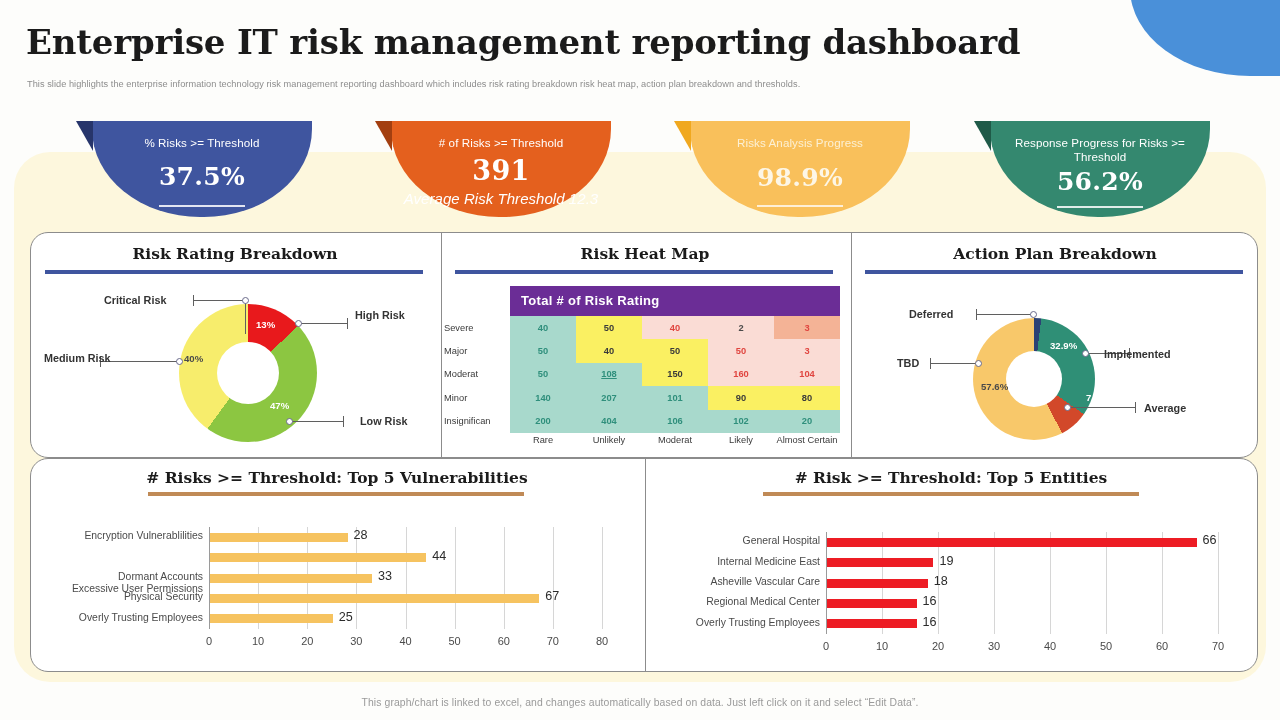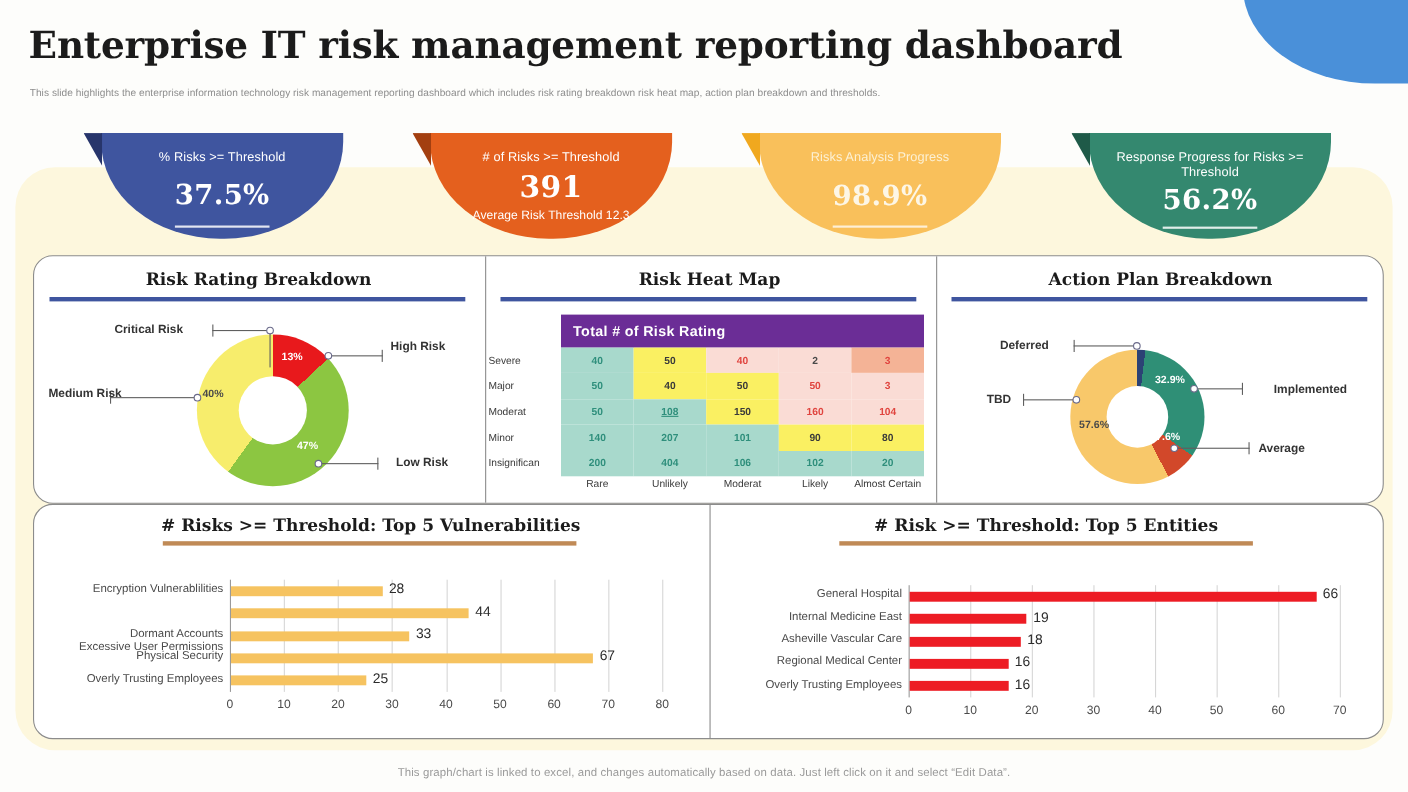--- a/index.html
+++ b/index.html
@@ -52,21 +52,21 @@
     clip-path: polygon(0 0, 100% 0, 100% 100%);
   }
   .kpi .kpi-label {
     display: block; font-size: 11.6px; line-height: 14px;
     padding-top: 15px; font-weight: normal; letter-spacing: 0.1px;
   }
   .kpi .kpi-value {
     display: block; font-family: "DejaVu Serif", serif;
     font-weight: bold; font-size: 24px; letter-spacing: 0.3px;
   }
-  .kpi .kpi-sub { display: block; font-size: 11px; letter-spacing: 0.05px; }
+  .kpi .kpi-sub { display: block; font-size: 15px; letter-spacing: 0.05px; font-style: italic; }
   .kpi .rule {
     position: absolute; left: 50%; transform: translateX(-50%);
     width: 86px; height: 1.6px; background: rgba(255,255,255,.85);
   }
 
   #kpi-1 { left: 92px;  background: #3f559f; }
   #kpi-1 .fold { background: #27356b; }
   #kpi-1 .kpi-value { margin-top: 12px; font-size: 25px; }
   #kpi-1 .rule { bottom: 10px; }
 
@@ -305,32 +305,32 @@
   </div>
 
   <div class="panel-title" style="left:850px; top:244px; width:410px;">Action Plan Breakdown</div>
   <div class="panel-rule" style="left:865px; top:270px; width:378px; background:#3f559f;"></div>
 
   <div>
     <div class="donut" id="donut-action" style="left: 973px; top: 318px; width: 122px; height: 122px; background: conic-gradient(rgb(44, 66, 117) 0deg, rgb(44, 66, 117) 6.84deg, rgb(47, 143, 118) 6.84deg, rgb(47, 143, 118) 125.28deg, rgb(210, 72, 42) 125.28deg, rgb(210, 72, 42) 152.64deg, rgb(248, 200, 106) 152.64deg, rgb(248, 200, 106) 360deg);">
       <div class="donut-hole" style="width:56px; height:56px;"></div>
     </div>
     <div class="donut-pct" style="left:1050px; top:340px; color:#ffffff;">32.9%</div>
-    <div class="donut-pct" style="left:1051px; top:392px; color:#ffffff;">7.6%</div>
+    <div class="donut-pct" style="left:1086px; top:392px; color:#ffffff;">7.6%</div>
     <div class="donut-pct" style="left:981px; top:381px; color:#4a4a4a;">57.6%</div>
 
     <div class="leader leader-h" style="left:976px; top:314px; width:58px;"></div>
     <div class="leader-cap" style="left:976px; top:309px;"></div>
     <div class="leader-dot" style="left:1030px; top:311px;"></div>
     <div class="leader-label" style="left:909px; top:308px;">Deferred</div>
 
     <div class="leader leader-h" style="left:1085px; top:353px; width:45px;"></div>
     <div class="leader-cap" style="left:1129px; top:348px;"></div>
     <div class="leader-dot" style="left:1082px; top:350px;"></div>
-    <div class="leader-label" style="left:1158px; top:348px;">Implemented</div>
+    <div class="leader-label" style="left:1104px; top:348px;">Implemented</div>
 
     <div class="leader leader-h" style="left:1068px; top:407px; width:68px;"></div>
     <div class="leader-cap" style="left:1135px; top:402px;"></div>
     <div class="leader-dot" style="left:1064px; top:404px;"></div>
     <div class="leader-label" style="left:1144px; top:402px;">Average</div>
 
     <div class="leader leader-h" style="left:930px; top:363px; width:48px;"></div>
     <div class="leader-cap" style="left:930px; top:358px;"></div>
     <div class="leader-dot" style="left:975px; top:360px;"></div>
     <div class="leader-label" style="left:897px; top:357px;">TBD</div>

